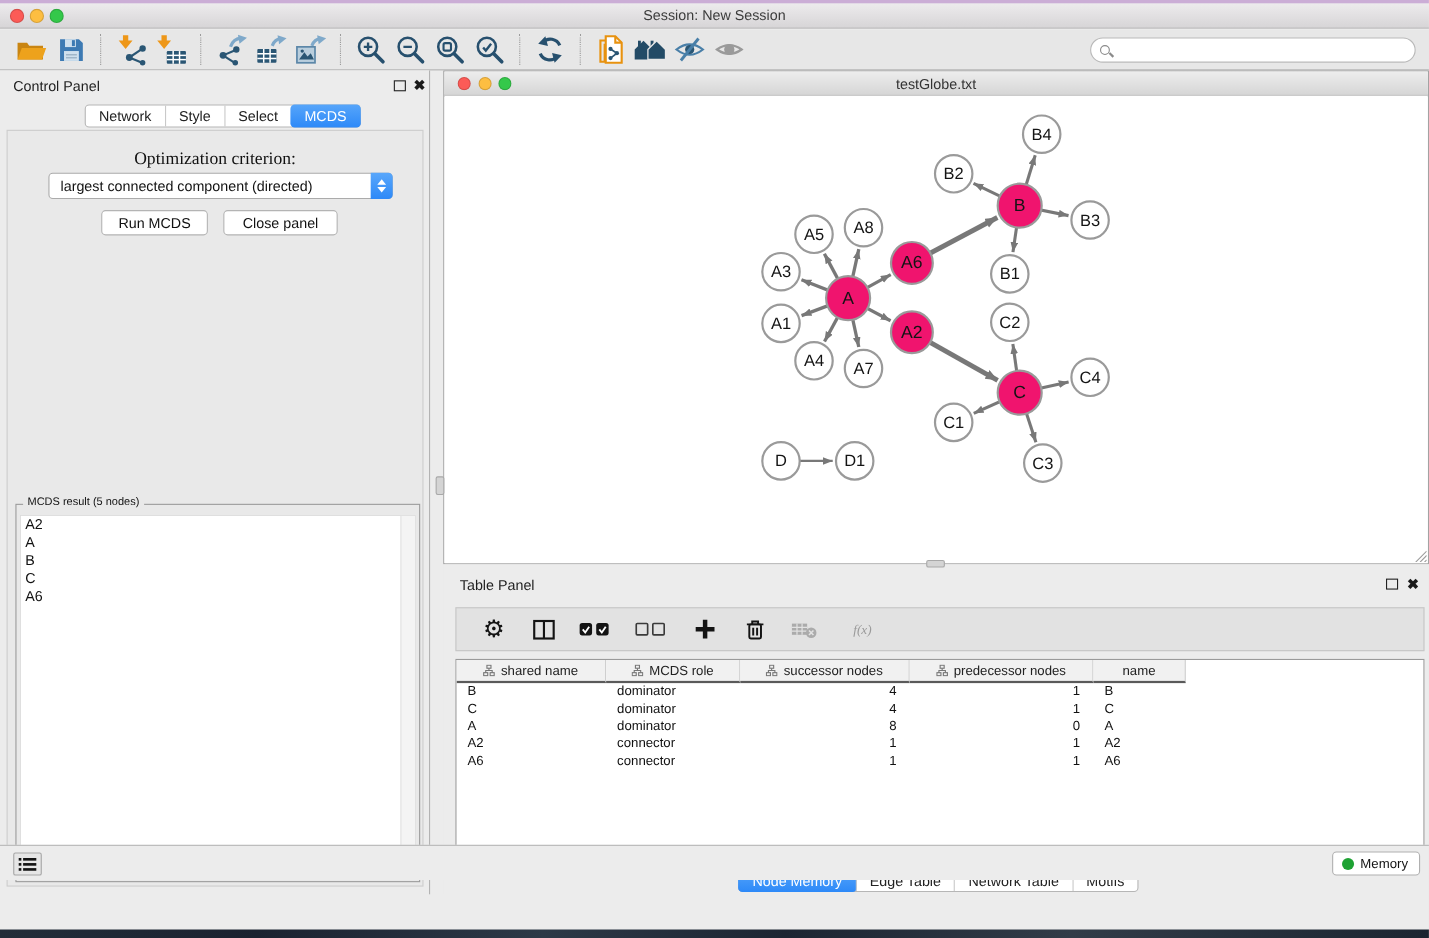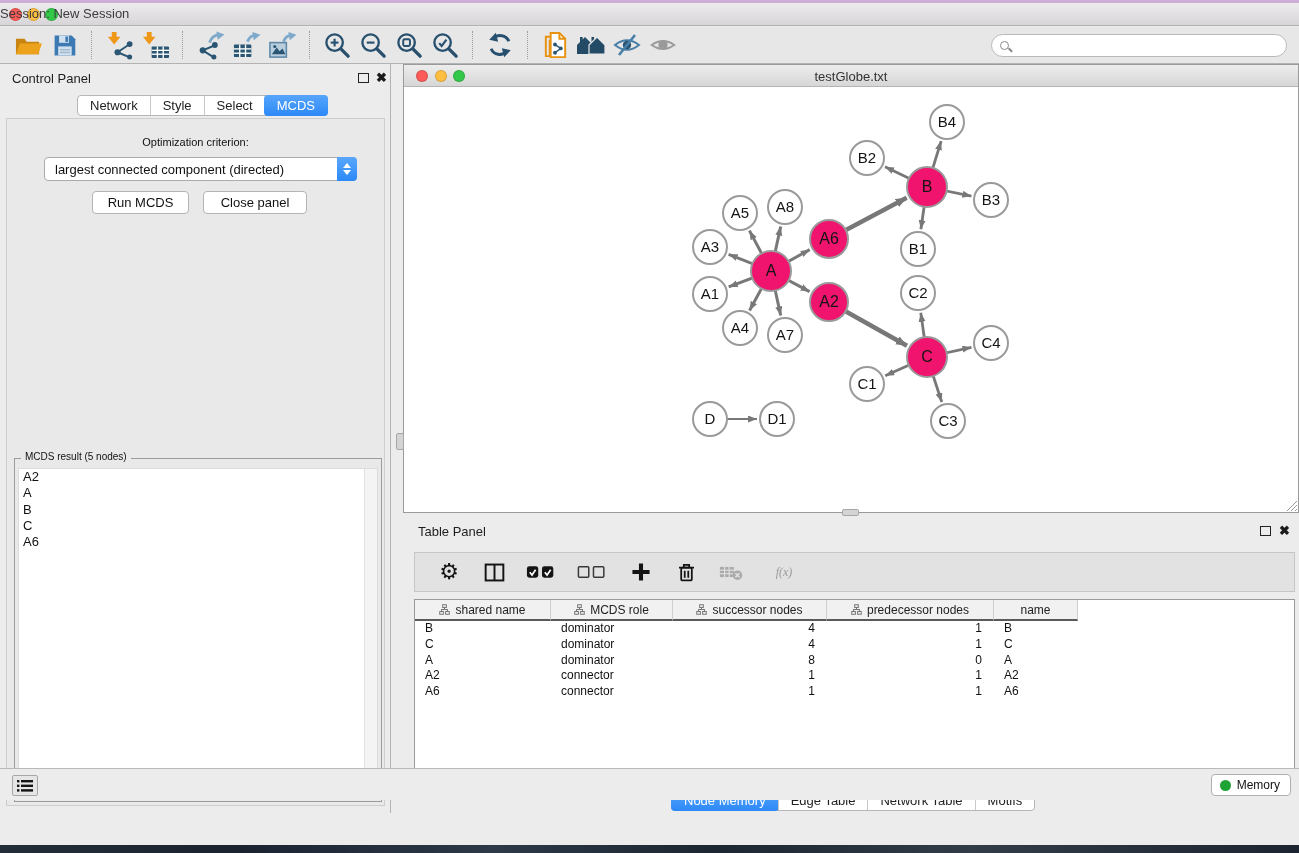--- a/index.html
+++ b/index.html
@@ -8,21 +8,21 @@
     width:1299px; height:853px; position:relative; overflow:hidden;
     font-family:"Liberation Sans", sans-serif; background:#ececec;
     -webkit-font-smoothing:antialiased;
   }
   
   .purple-strip { position:absolute; top:0; left:0; width:100%; height:3px; background:#cbadd6; z-index:5; }
   .titlebar { position:absolute; top:0; left:0; width:100%; height:26px;
     background:linear-gradient(#f0eef0,#d7d5d7); border-bottom:1px solid #b3b1b3; }
   .tl { position:absolute; top:8px; width:13px; height:13px; border-radius:50%; border:1px solid rgba(0,0,0,.15); }
   .tl.red { background:#fc5b57; } .tl.yellow { background:#fdbe41; } .tl.green { background:#34c84a; }
-  .win-title { position:absolute; top:6px; left:0; width:100%; 
+  .win-title { position:absolute; top:6px; left:0; width:100%; text-align:center;
     font-size:13px; color:#3c3c3c; }
   
   .toolbar { position:absolute; top:27px; left:0; width:100%; height:37px; background:#e7e7e7;
     border-bottom:1px solid #b3b3b3; display:flex; align-items:center; padding:0 10px; }
   .tbtn { width:36px; height:32px; display:flex; align-items:center; justify-content:center; flex:none; }
   .tsep { width:1px; height:28px; border-left:1px dotted #9b9b9b; margin:0 9px; flex:none; }
   .toolbar-spacer { flex:1; }
   .searchbox { width:296px; height:23px; background:#fff; border:1px solid #b9b9b9; border-radius:12px;
     display:flex; align-items:center; padding:0 8px; margin-right:2px; flex:none; }
   .mag { width:9px; height:9px; border:1.6px solid #8a8a8a; border-radius:50%; position:relative; flex:none; }
@@ -33,21 +33,21 @@
   .panel-head-label { position:absolute; top:7px; left:12px; font-size:13px; color:#1e1e1e; }
   .float-ic { position:absolute; width:11px; height:10px; border:1.6px solid #222; }
   .close-ic { position:absolute; font-size:13px; font-weight:bold; color:#1a1a1a; line-height:11px; }
   .cp-float { top:9px; left:358px; } .cp-close { top:8px; left:376px; }
   .tabs-row { position:absolute; display:flex; background:#fff; border:1px solid #b6b6b6; border-radius:4px; height:21px; }
   .cp-tabs { top:31px; left:77px; }
   .seg { padding:0 12px; line-height:20px; font-size:13px; color:#222; border-left:1px solid #c9c9c9; white-space:nowrap; }
   .seg:first-child { border-left:none; }
   .seg.sel { background:linear-gradient(#56a5fa,#2d89f8); color:#fff; border-radius:4px; margin:-1px -1px; line-height:22px; border-left:none; padding:0 13px; }
   .cp-inner { position:absolute; left:6px; top:54px; width:379px; height:688px; background:#e9e9e9; border:1px solid #cdcdcd; }
-  .opt-label { position:absolute; top:17px; width:100%; text-align:center; font-size:11px; color:#111; }
+  .opt-label { position:absolute; top:17px; width:100%; text-align:center; font-size:16px; color:#111;font-family:Liberation Serif, serif; }
   .dropdown { position:absolute; left:37px; top:38px; width:313px; height:24px; background:#fff; border:1px solid #ababab; border-radius:4px;
     display:flex; align-items:center; }
   .dropdown .dtext { flex:1; font-size:13px; color:#111; padding-left:10px; white-space:nowrap; overflow:hidden; }
   .stepper { width:20px; height:24px; margin:-1px -1px -1px 0; border-radius:0 4px 4px 0;
     background:linear-gradient(#59a7fb,#2d89f8); display:flex; flex-direction:column; align-items:center; justify-content:center; gap:2px; }
   .stepper .up { width:0; height:0; border-left:4px solid transparent; border-right:4px solid transparent; border-bottom:5px solid #fff; }
   .stepper .down { width:0; height:0; border-left:4px solid transparent; border-right:4px solid transparent; border-top:5px solid #fff; }
   .btn { position:absolute; height:23px; background:#fff; border:1px solid #b4b4b4; border-radius:4px;
     font-size:13px; color:#111; display:flex; align-items:center; justify-content:center; }
   .btn-run { left:85px; top:72px; width:97px; }

